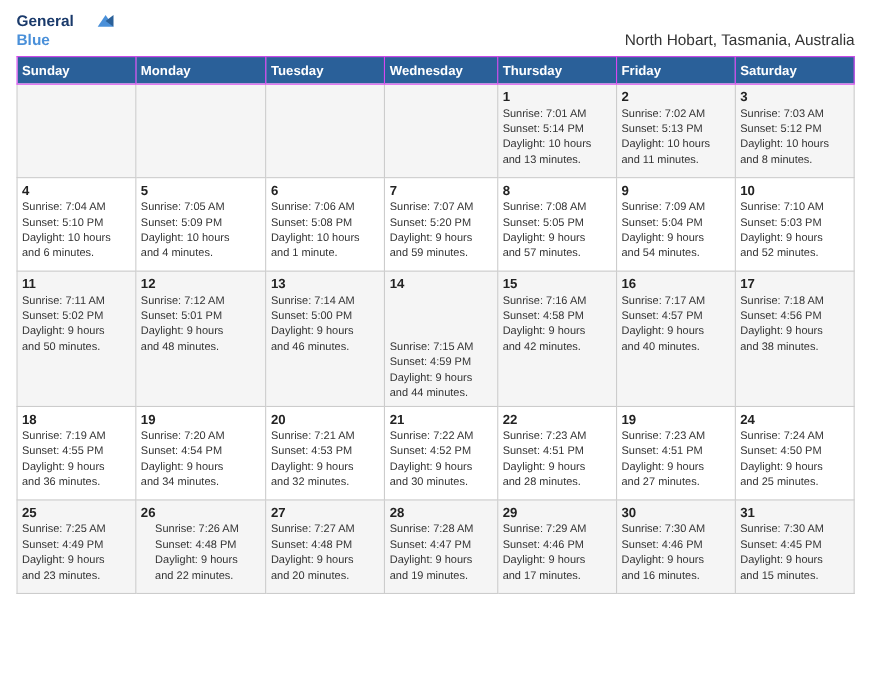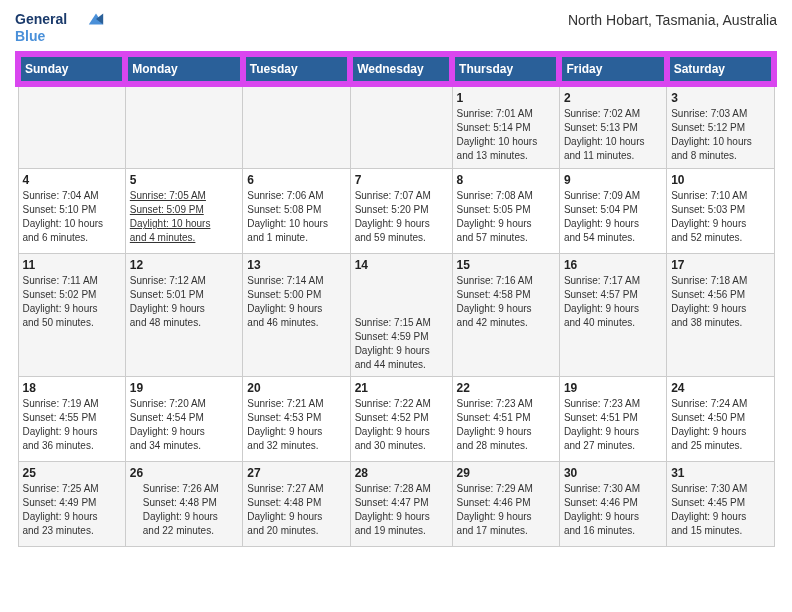--- a/index.html
+++ b/index.html
@@ -35,34 +35,34 @@
       text-align: right;
     }
     .main-title {
       font-size: 28px;
       font-weight: bold;
       color: #1a3a6b;
     }
     .subtitle {
       font-size: 14px;
       color: #333;
-      margin-top: 2px;
+      margin-top: 18px;
     }
     table {
       width: 100%;
       border-collapse: collapse;
       font-size: 10.5px;
     }
     thead tr th {
       background-color: #2a6099;
       color: #fff;
       padding: 5px 4px;
       text-align: left;
       font-size: 12px;
-      border: 6px solid #d946ef;
+      border: 1px solid #d946ef;
     }
     tbody tr td {
       border: 1px solid #ccc;
       vertical-align: top;
       padding: 4px 4px;
       min-height: 80px;
       height: 85px;
     }
     tbody tr:nth-child(odd) td {
       background-color: #f5f5f5;
@@ -150,21 +150,21 @@
       <tr>
         <td>
           <span class="day-num">4</span>
           <div class="cell-info" style="white-space: pre-line;">Sunrise: 7:04 AM
 Sunset: 5:10 PM
 Daylight: 10 hours
 and 6 minutes.</div>
         </td>
         <td>
           <span class="day-num">5</span>
-          <div class="cell-info" style="white-space: pre-line; text-decoration: underline;">Sunrise: 7:05 AM
+          <div class="cell-info" style="white-space: pre-line;">Sunrise: 7:05 AM
 Sunset: 5:09 PM
 Daylight: 10 hours
 and 4 minutes.</div>
         </td>
         <td>
           <span class="day-num">6</span>
           <div class="cell-info" style="white-space: pre-line;">Sunrise: 7:06 AM
 Sunset: 5:08 PM
 Daylight: 10 hours
 and 1 minute.</div>

